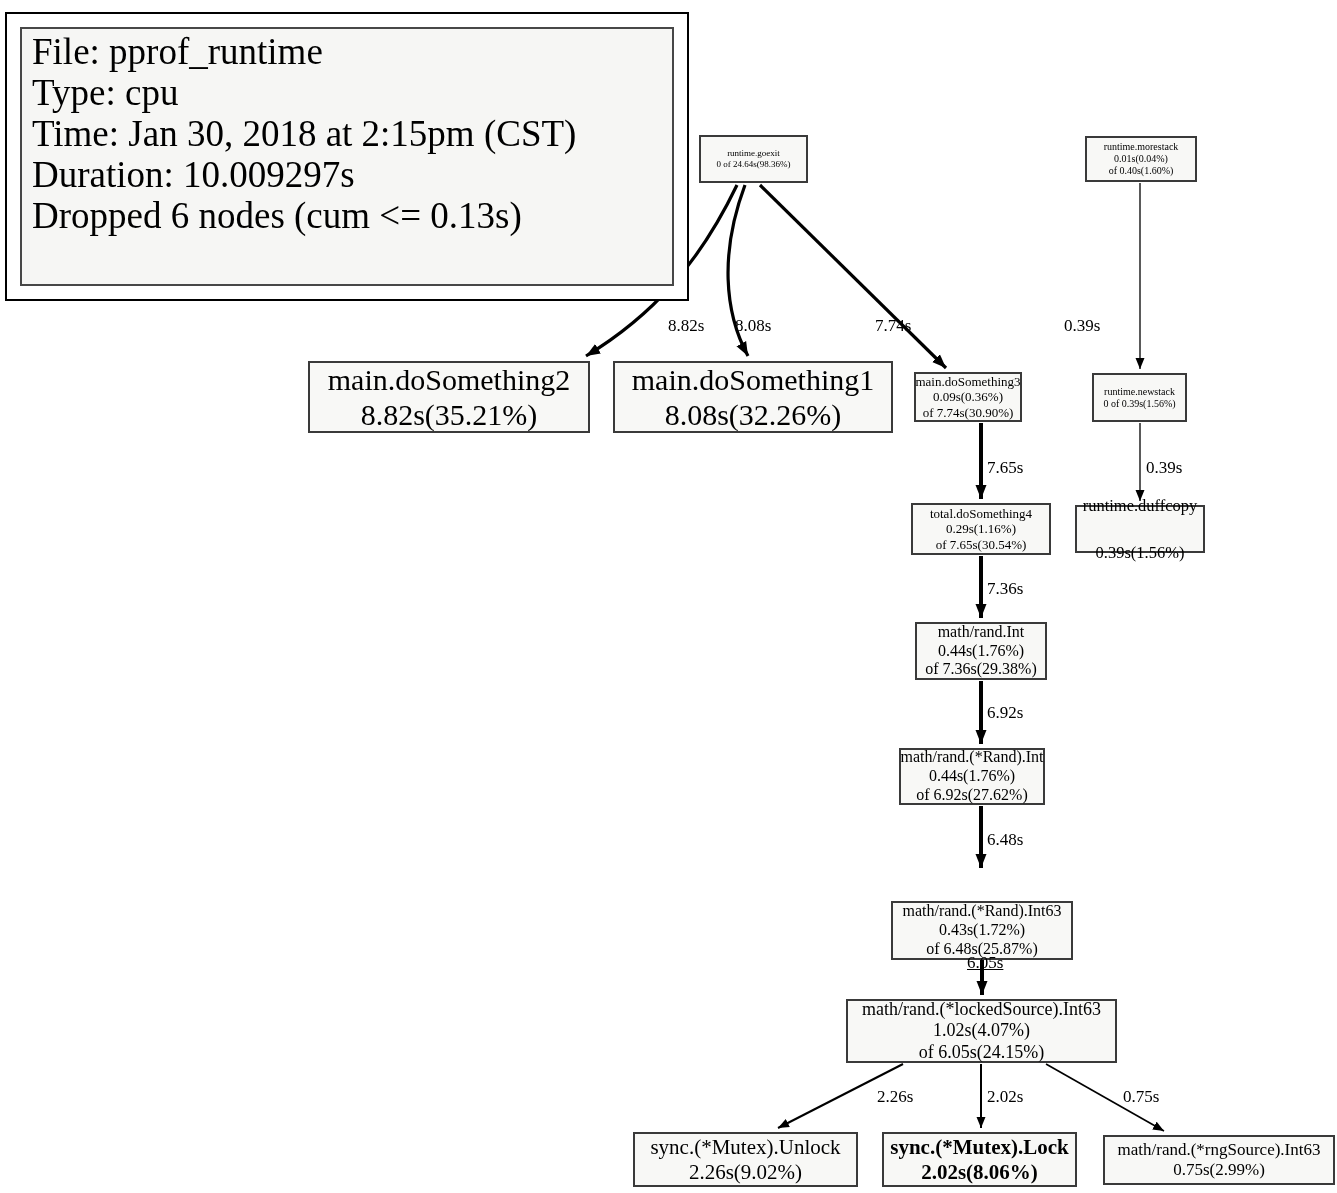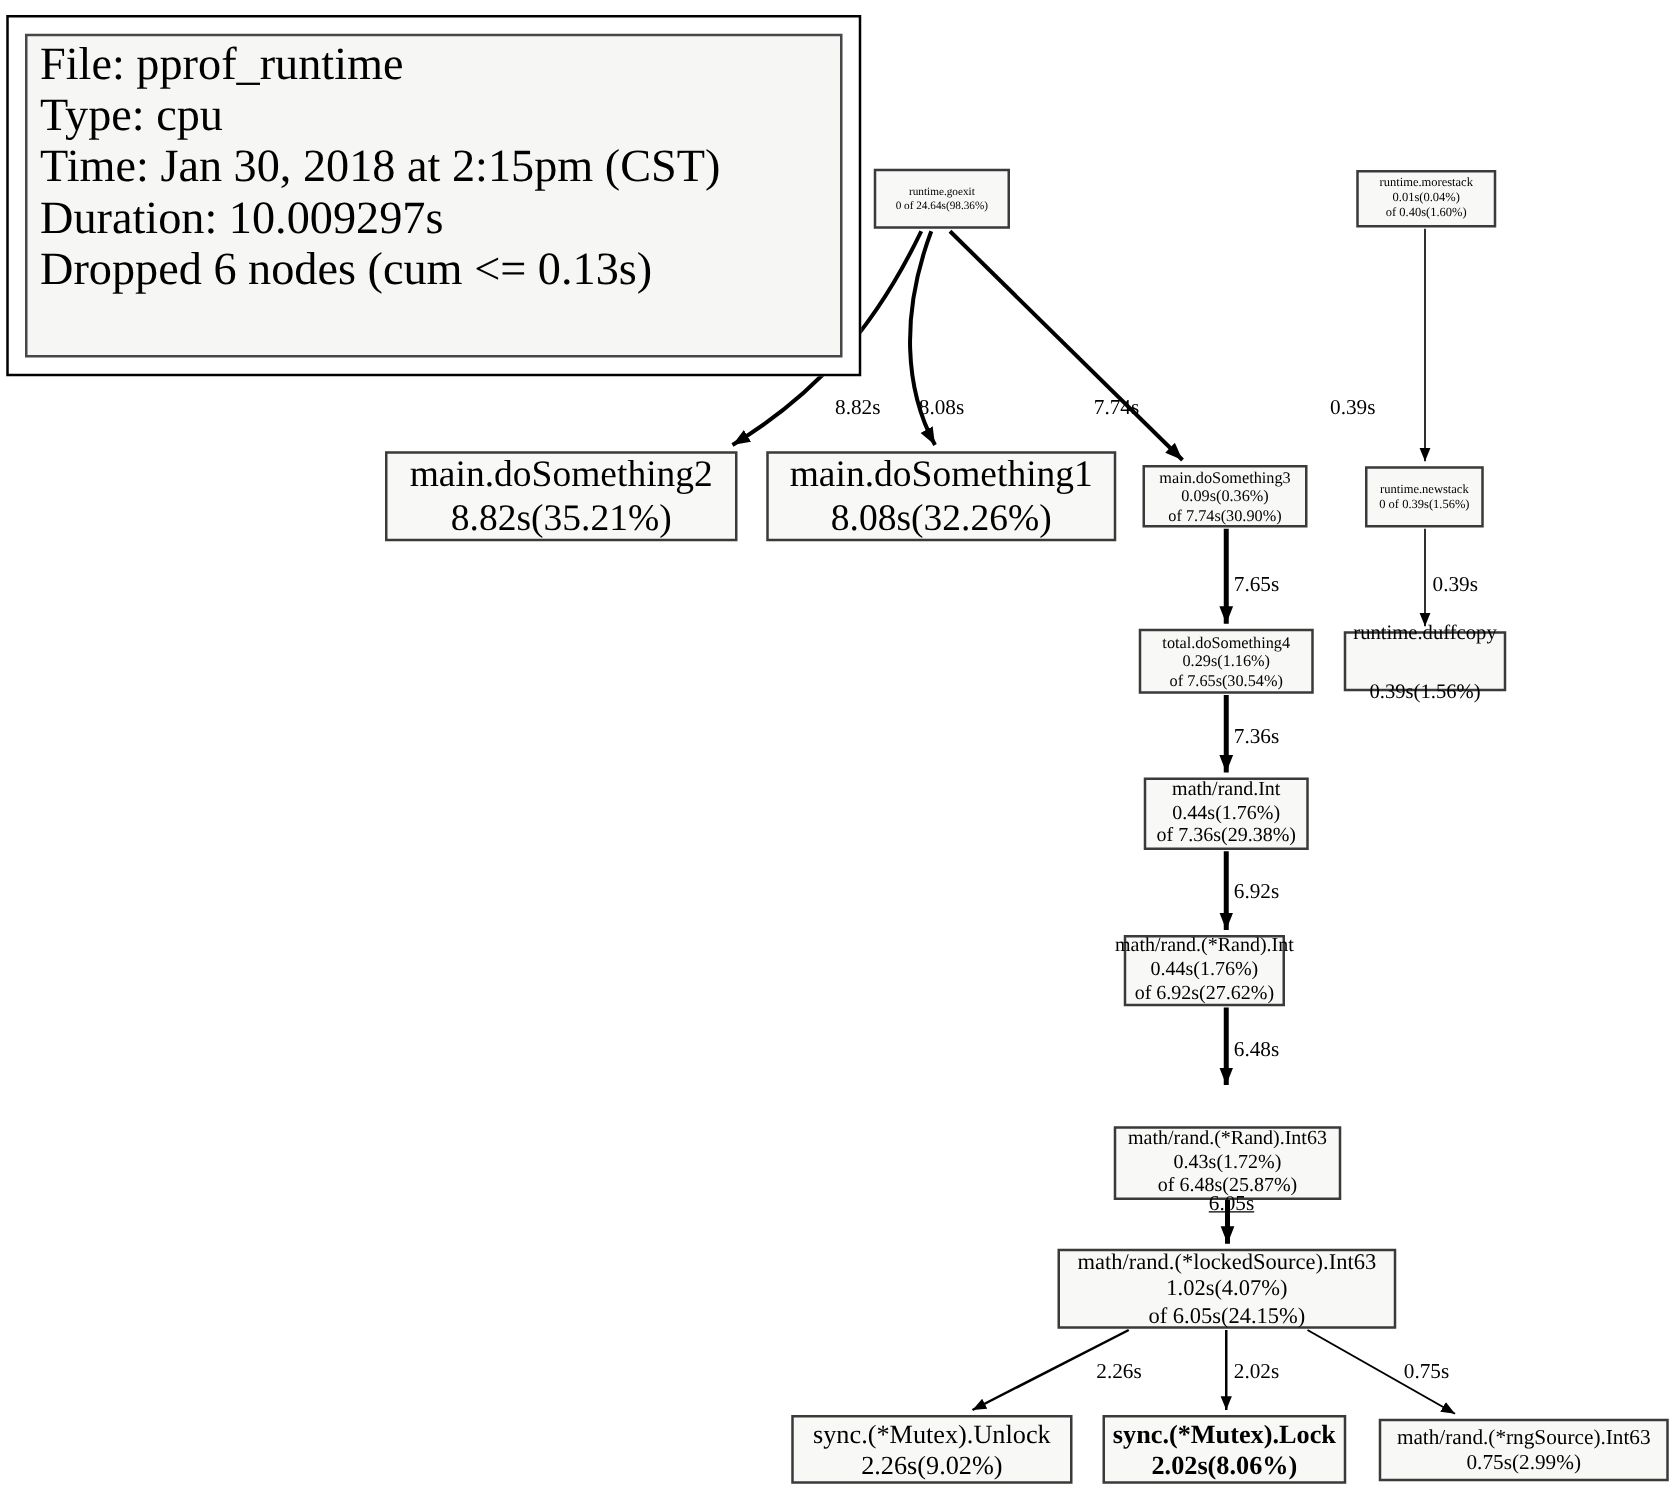--- a/index.html
+++ b/index.html
@@ -112,21 +112,21 @@
         <div class="nl">of 0.40s(1.60%)</div>
       </div>
       <div class="node" style="left: 308px; top: 361px; width: 282px; height: 72px; font-size: 30px;">
         <div class="nl">main.doSomething2</div>
         <div class="nl">8.82s(35.21%)</div>
       </div>
       <div class="node" style="left: 613px; top: 361px; width: 280px; height: 72px; font-size: 30px;">
         <div class="nl">main.doSomething1</div>
         <div class="nl">8.08s(32.26%)</div>
       </div>
-      <div class="node" style="left: 914px; top: 372px; width: 132px; height: 50px; font-size: 13px;">
+      <div class="node" style="left: 914px; top: 372px; width: 108px; height: 50px; font-size: 13px;">
         <div class="nl">main.doSomething3</div>
         <div class="nl">0.09s(0.36%)</div>
         <div class="nl">of 7.74s(30.90%)</div>
       </div>
       <div class="node" style="left: 1092px; top: 373px; width: 95px; height: 49px; font-size: 10px;">
         <div class="nl">runtime.newstack</div>
         <div class="nl">0 of 0.39s(1.56%)</div>
       </div>
       <div class="node" style="left: 911px; top: 503px; width: 140px; height: 52px; font-size: 13px;">
         <div class="nl">total.doSomething4</div>
@@ -135,21 +135,21 @@
       </div>
       <div class="node" style="left: 1075px; top: 505px; width: 130px; height: 48px; font-size: 16.5px; gap: 28px;">
         <div class="nl">runtime.duffcopy</div>
         <div class="nl">0.39s(1.56%)</div>
       </div>
       <div class="node" style="left: 915px; top: 622px; width: 132px; height: 58px; font-size: 16px;">
         <div class="nl">math/rand.Int</div>
         <div class="nl">0.44s(1.76%)</div>
         <div class="nl">of 7.36s(29.38%)</div>
       </div>
-      <div class="node" style="left: 899px; top: 748px; width: 129px; height: 57px; font-size: 16px;">
+      <div class="node" style="left: 899px; top: 748px; width: 146px; height: 57px; font-size: 16px;">
         <div class="nl">math/rand.(*Rand).Int</div>
         <div class="nl">0.44s(1.76%)</div>
         <div class="nl">of 6.92s(27.62%)</div>
       </div>
       <div class="node" style="left: 891px; top: 901px; width: 182px; height: 59px; font-size: 16px;">
         <div class="nl">math/rand.(*Rand).Int63</div>
         <div class="nl">0.43s(1.72%)</div>
         <div class="nl">of 6.48s(25.87%)</div>
       </div>
       <div class="node" style="left: 846px; top: 999px; width: 271px; height: 64px; font-size: 18px;">

